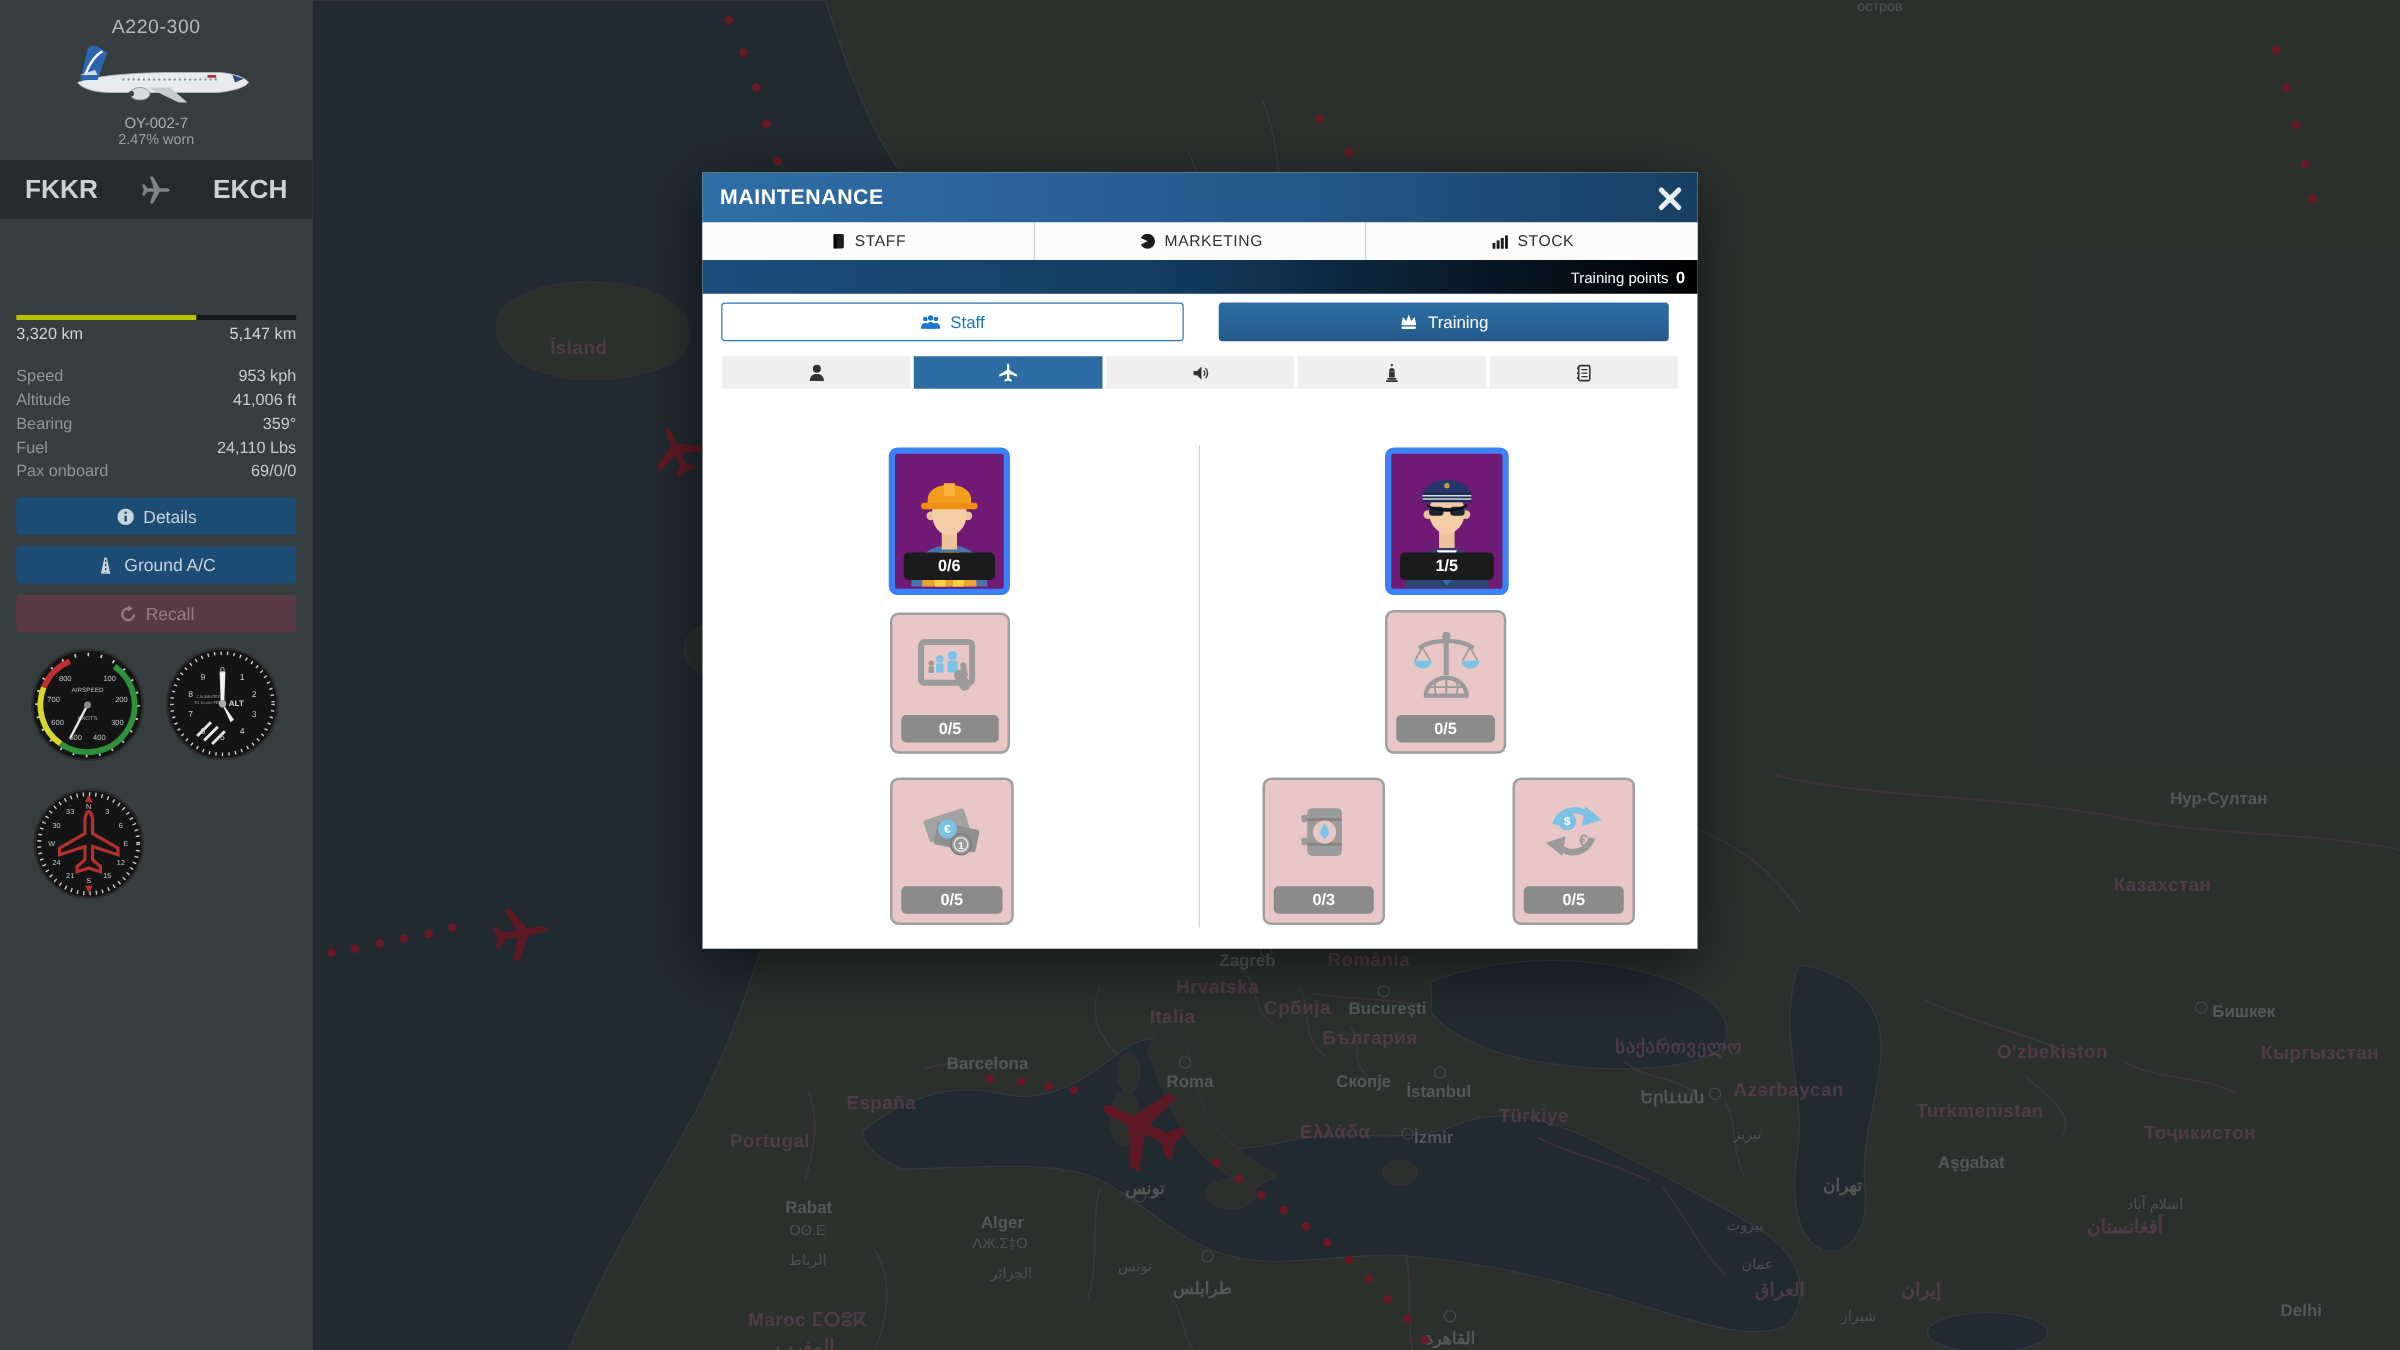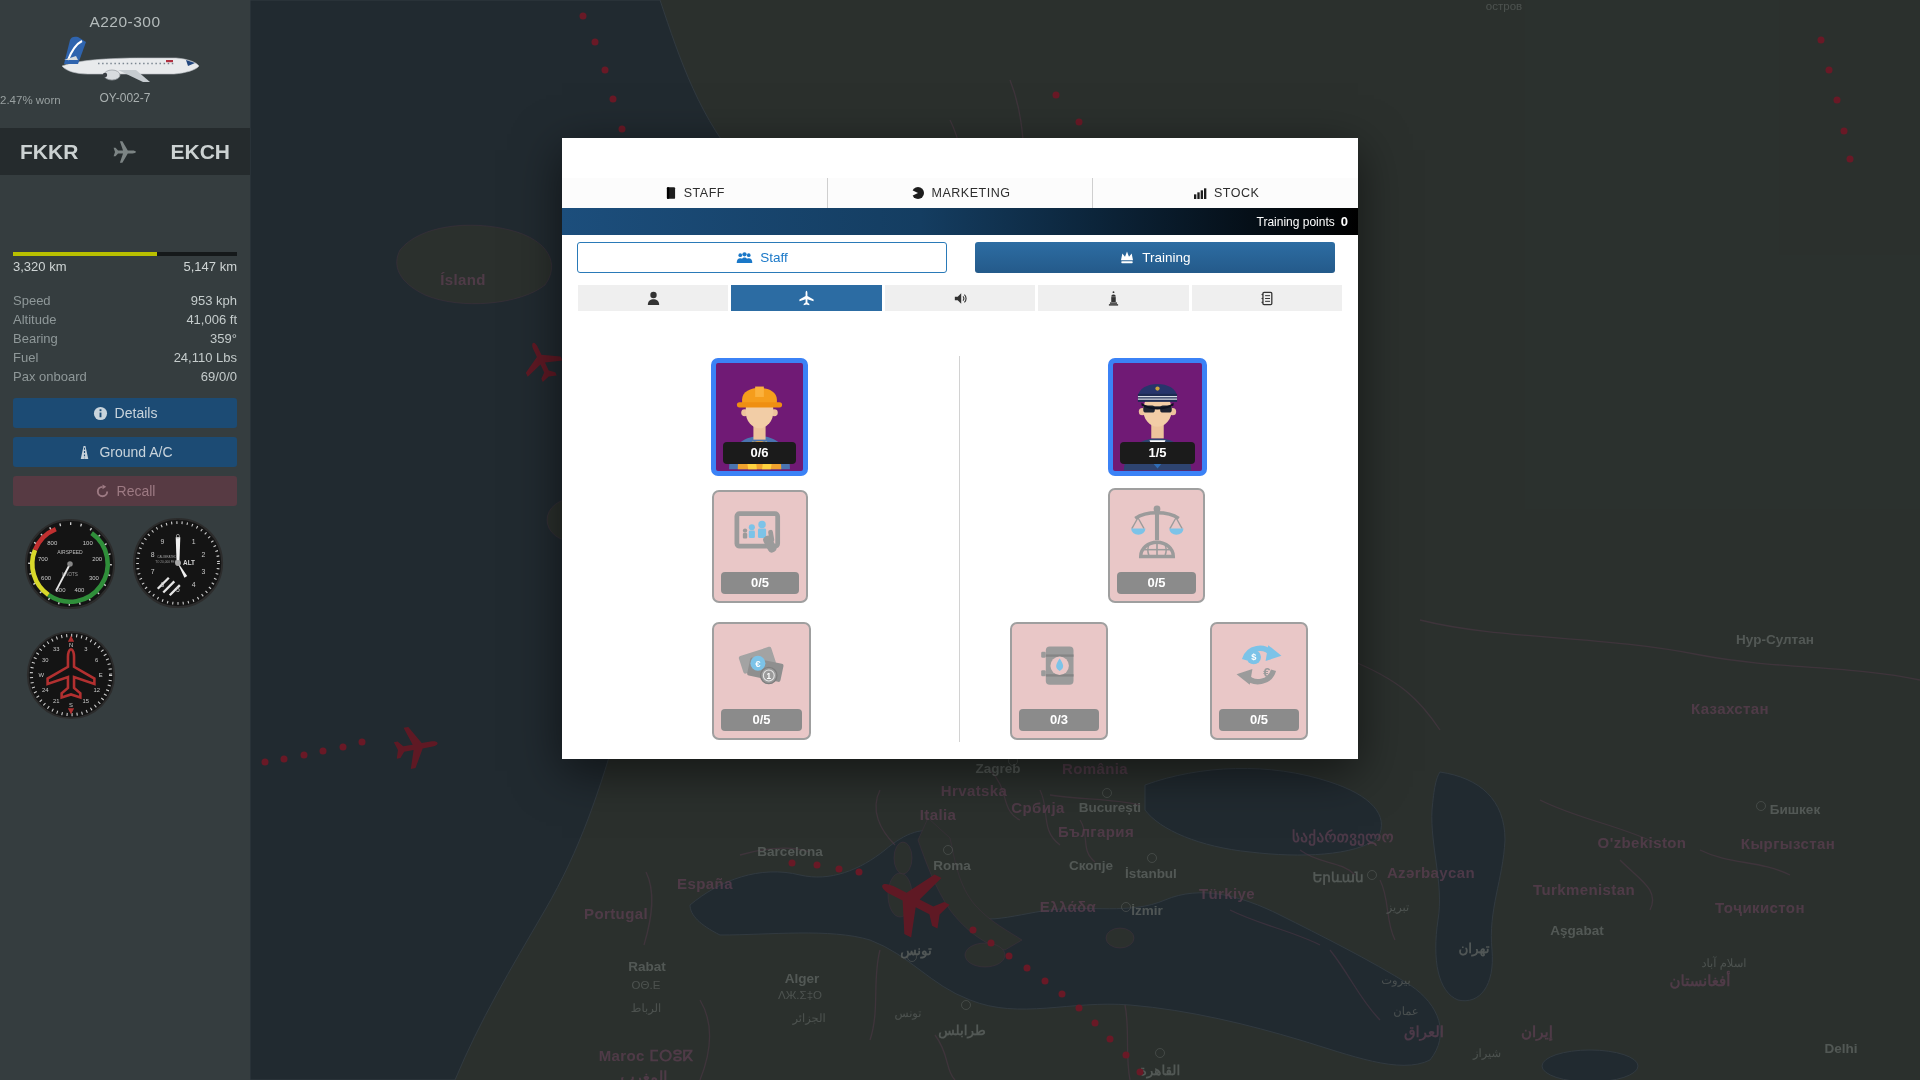--- a/index.html
+++ b/index.html
@@ -20,21 +20,21 @@
   .map-plane svg{display:block;width:100%;height:auto}
   .map-plane path{fill:#8c2130}
   #dim{position:absolute;inset:0;background:rgba(8,11,14,.34);pointer-events:none;z-index:1}
 
   
   #sidebar{position:absolute;left:0;top:0;width:250px;height:1080px;background:#353d3f;z-index:3}
   #ac-model{position:absolute;top:13px;left:0;width:100%;text-align:center;
             font-size:15.5px;color:#b4bbbb;letter-spacing:.5px}
   #ac-img{position:absolute;top:30px;left:48px}
   #ac-reg{position:absolute;top:91px;left:0;width:100%;text-align:center;font-size:12px;color:#a9b0b0}
-  #ac-worn{position:absolute;top:94px;left:0;width:100%;text-align:left;font-size:11.5px;color:#98a0a0}
+  #ac-worn{position:absolute;top:106px;left:0;width:100%;text-align:center;font-size:11.5px;color:#98a0a0}
   #route-bar{position:absolute;top:128px;left:0;width:250px;height:47px;background:#252b2d;
              display:flex;align-items:center;justify-content:space-between;padding:0 20px;box-sizing:border-box}
   .route-code{font-size:21px;font-weight:bold;color:#ccd2d2}
   #route-bar svg{opacity:.75}
   .srow{display:flex;justify-content:space-between;padding:0 13px;height:19px;line-height:19px;font-size:13px}
   .srow .k{color:#8f9899}.srow .v{color:#c5cccc}
   #times{position:absolute;top:184px;left:0;width:250px}
   #stats{position:absolute;top:291px;left:0;width:250px}
   #dist-bar{position:absolute;top:252px;left:13px;width:224px;height:4px;background:#15191a}
   #dist-fill{height:100%;background:#b9c000}
@@ -160,21 +160,21 @@
       <div class="map-lbl country" style="position: absolute; left: 1227px; top: 893px;">Türkiye</div>
       <div class="map-lbl city" style="position: absolute; left: 1147px; top: 910px;">İzmir</div>
       <div class="map-lbl country" style="position: absolute; left: 1343px; top: 837px;">საქართველო</div>
       <div class="map-lbl city" style="position: absolute; left: 1338px; top: 877px;">Երևան</div>
       <div class="map-lbl country" style="position: absolute; left: 1431px; top: 872px;">Azərbaycan</div>
       <div class="map-lbl city-sm" style="position: absolute; left: 1398px; top: 907px;">تبريز</div>
       <div class="map-lbl city" style="position: absolute; left: 1474px; top: 948px;">تهران</div>
       <div class="map-lbl city" style="position: absolute; left: 1754px; top: 639px; margin-left: 21px;">Нур-Султан</div>
       <div class="map-lbl country" style="position: absolute; left: 1730px; top: 708px;">Казахстан</div>
       <div class="map-lbl city" style="position: absolute; left: 1795px; top: 809px;">Бишкек</div>
-      <div class="map-lbl country" style="position: absolute; left: 1788px; top: 843px;">Кыргызстан</div>
+      <div class="map-lbl country" style="position: absolute; left: 1856px; top: 843px;">Кыргызстан</div>
       <div class="map-lbl country" style="position: absolute; left: 1642px; top: 842px;">O'zbekiston</div>
       <div class="map-lbl country" style="position: absolute; left: 1584px; top: 889px;">Turkmenistan</div>
       <div class="map-lbl country" style="position: absolute; left: 1760px; top: 907px;">Тоҷикистон</div>
       <div class="map-lbl city" style="position: absolute; left: 1577px; top: 930px;">Aşgabat</div>
       <div class="map-lbl country" style="position: absolute; left: 938px; top: 814px;">Italia</div>
       <div class="map-lbl city" style="position: absolute; left: 952px; top: 865px;">Roma</div>
       <div class="map-lbl city" style="position: absolute; left: 790px; top: 851px;">Barcelona</div>
       <div class="map-lbl country" style="position: absolute; left: 705px; top: 883px;">España</div>
       <div class="map-lbl country" style="position: absolute; left: 616px; top: 913px;">Portugal</div>
       <div class="map-lbl city" style="position: absolute; left: 647px; top: 966px;">Rabat</div>
@@ -414,20 +414,29 @@
       <text x="50.0" y="85.3" text-anchor="middle" font-size="6.5" fill="#c9c9c9">S</text>
       <text x="33.5" y="80.9" text-anchor="middle" font-size="6.5" fill="#c9c9c9">21</text>
       <text x="21.4" y="68.8" text-anchor="middle" font-size="6.5" fill="#c9c9c9">24</text>
       <text x="17.0" y="52.3" text-anchor="middle" font-size="6.5" fill="#c9c9c9">W</text>
       <text x="21.4" y="35.8" text-anchor="middle" font-size="6.5" fill="#c9c9c9">30</text>
       <text x="33.5" y="23.7" text-anchor="middle" font-size="6.5" fill="#c9c9c9">33</text>
     </svg>
 </div>
 
 <div id="modal">
+  <div id="m-header">
+    <span id="m-title">MAINTENANCE</span>
+    <div id="m-close">
+      <svg width="20" height="20" viewBox="0 0 20 20">
+        <line x1="3" y1="3" x2="17" y2="17" stroke="#e9eff4" stroke-width="4" stroke-linecap="round"></line>
+        <line x1="17" y1="3" x2="3" y2="17" stroke="#e9eff4" stroke-width="4" stroke-linecap="round"></line>
+      </svg>
+    </div>
+  </div>
 
   <div id="m-tabs">
     <div class="m-tab">
       <svg width="14" height="16" viewBox="0 0 24 24">
         <rect x="5" y="2" width="14" height="20" rx="2" fill="#1d1d1d"></rect>
           <rect x="5" y="2" width="4" height="20" rx="1" fill="#000"></rect>
       </svg>
       <span>STAFF</span>
     </div>
     <div class="m-tab">

